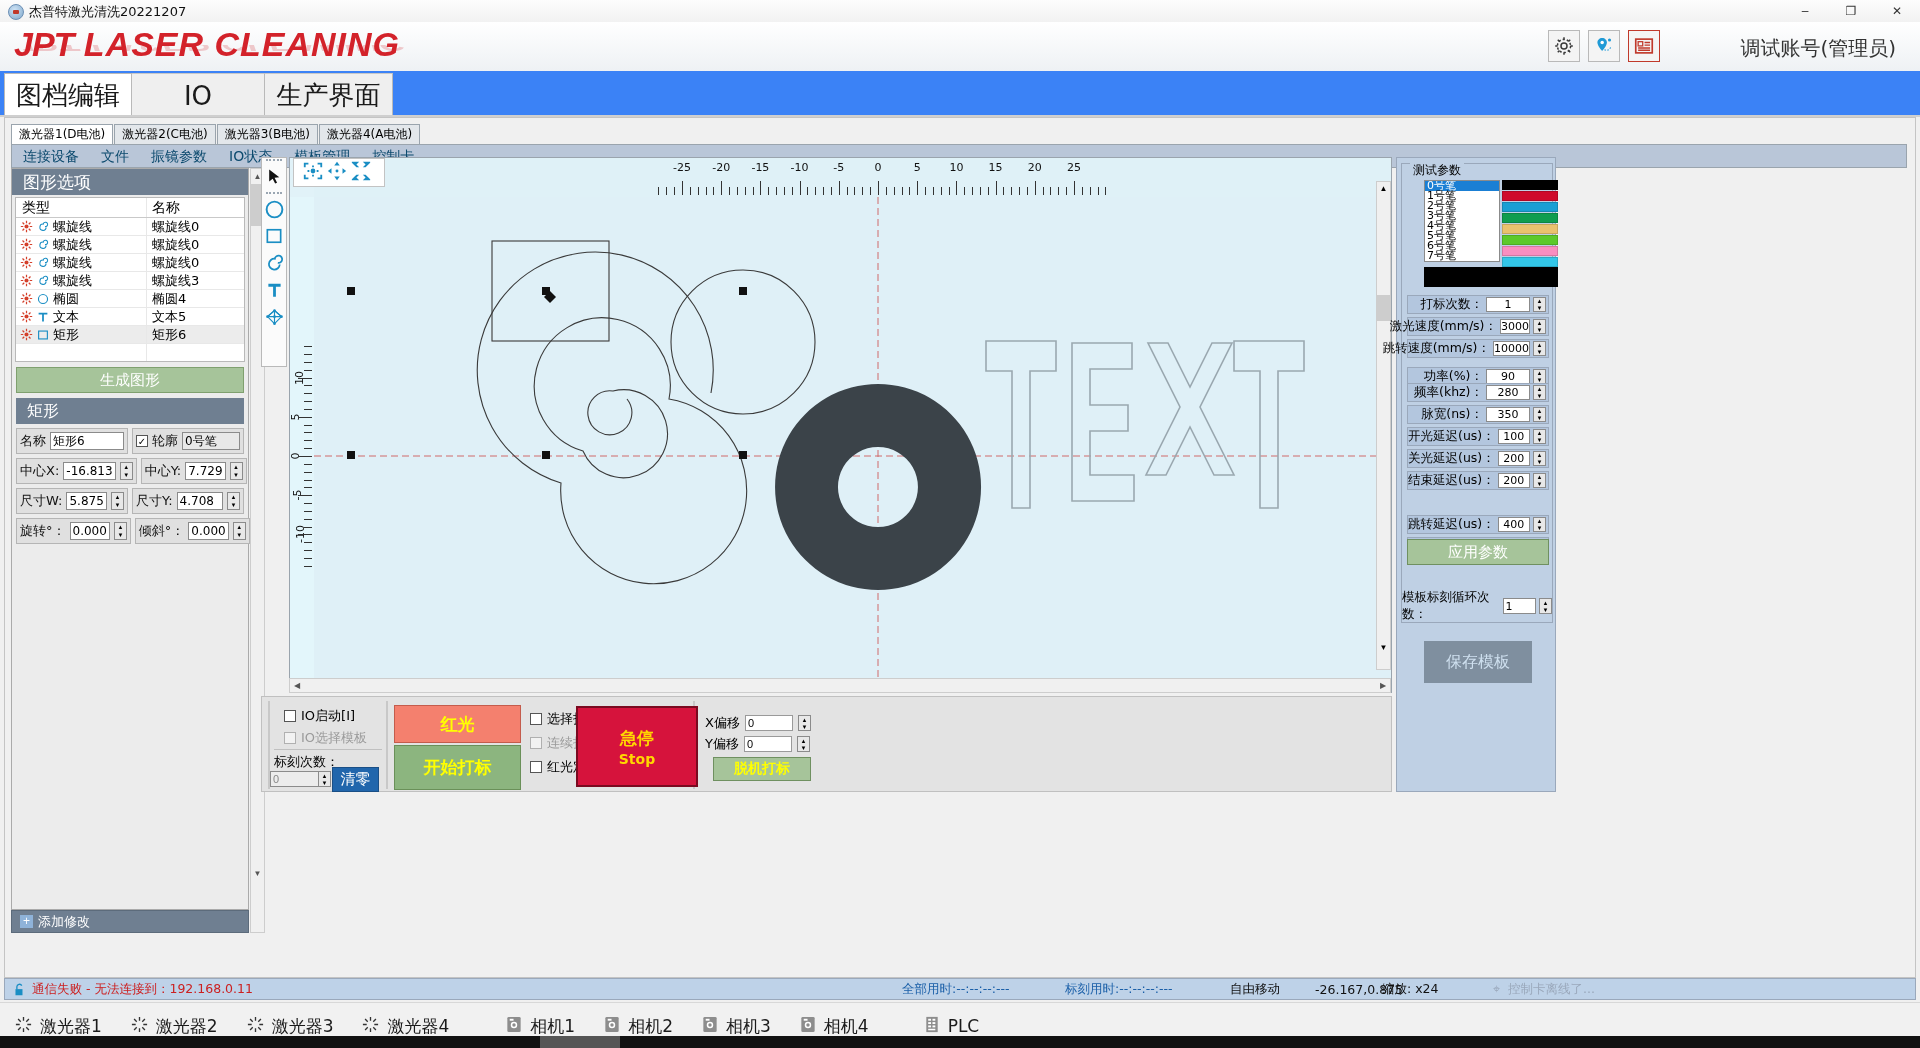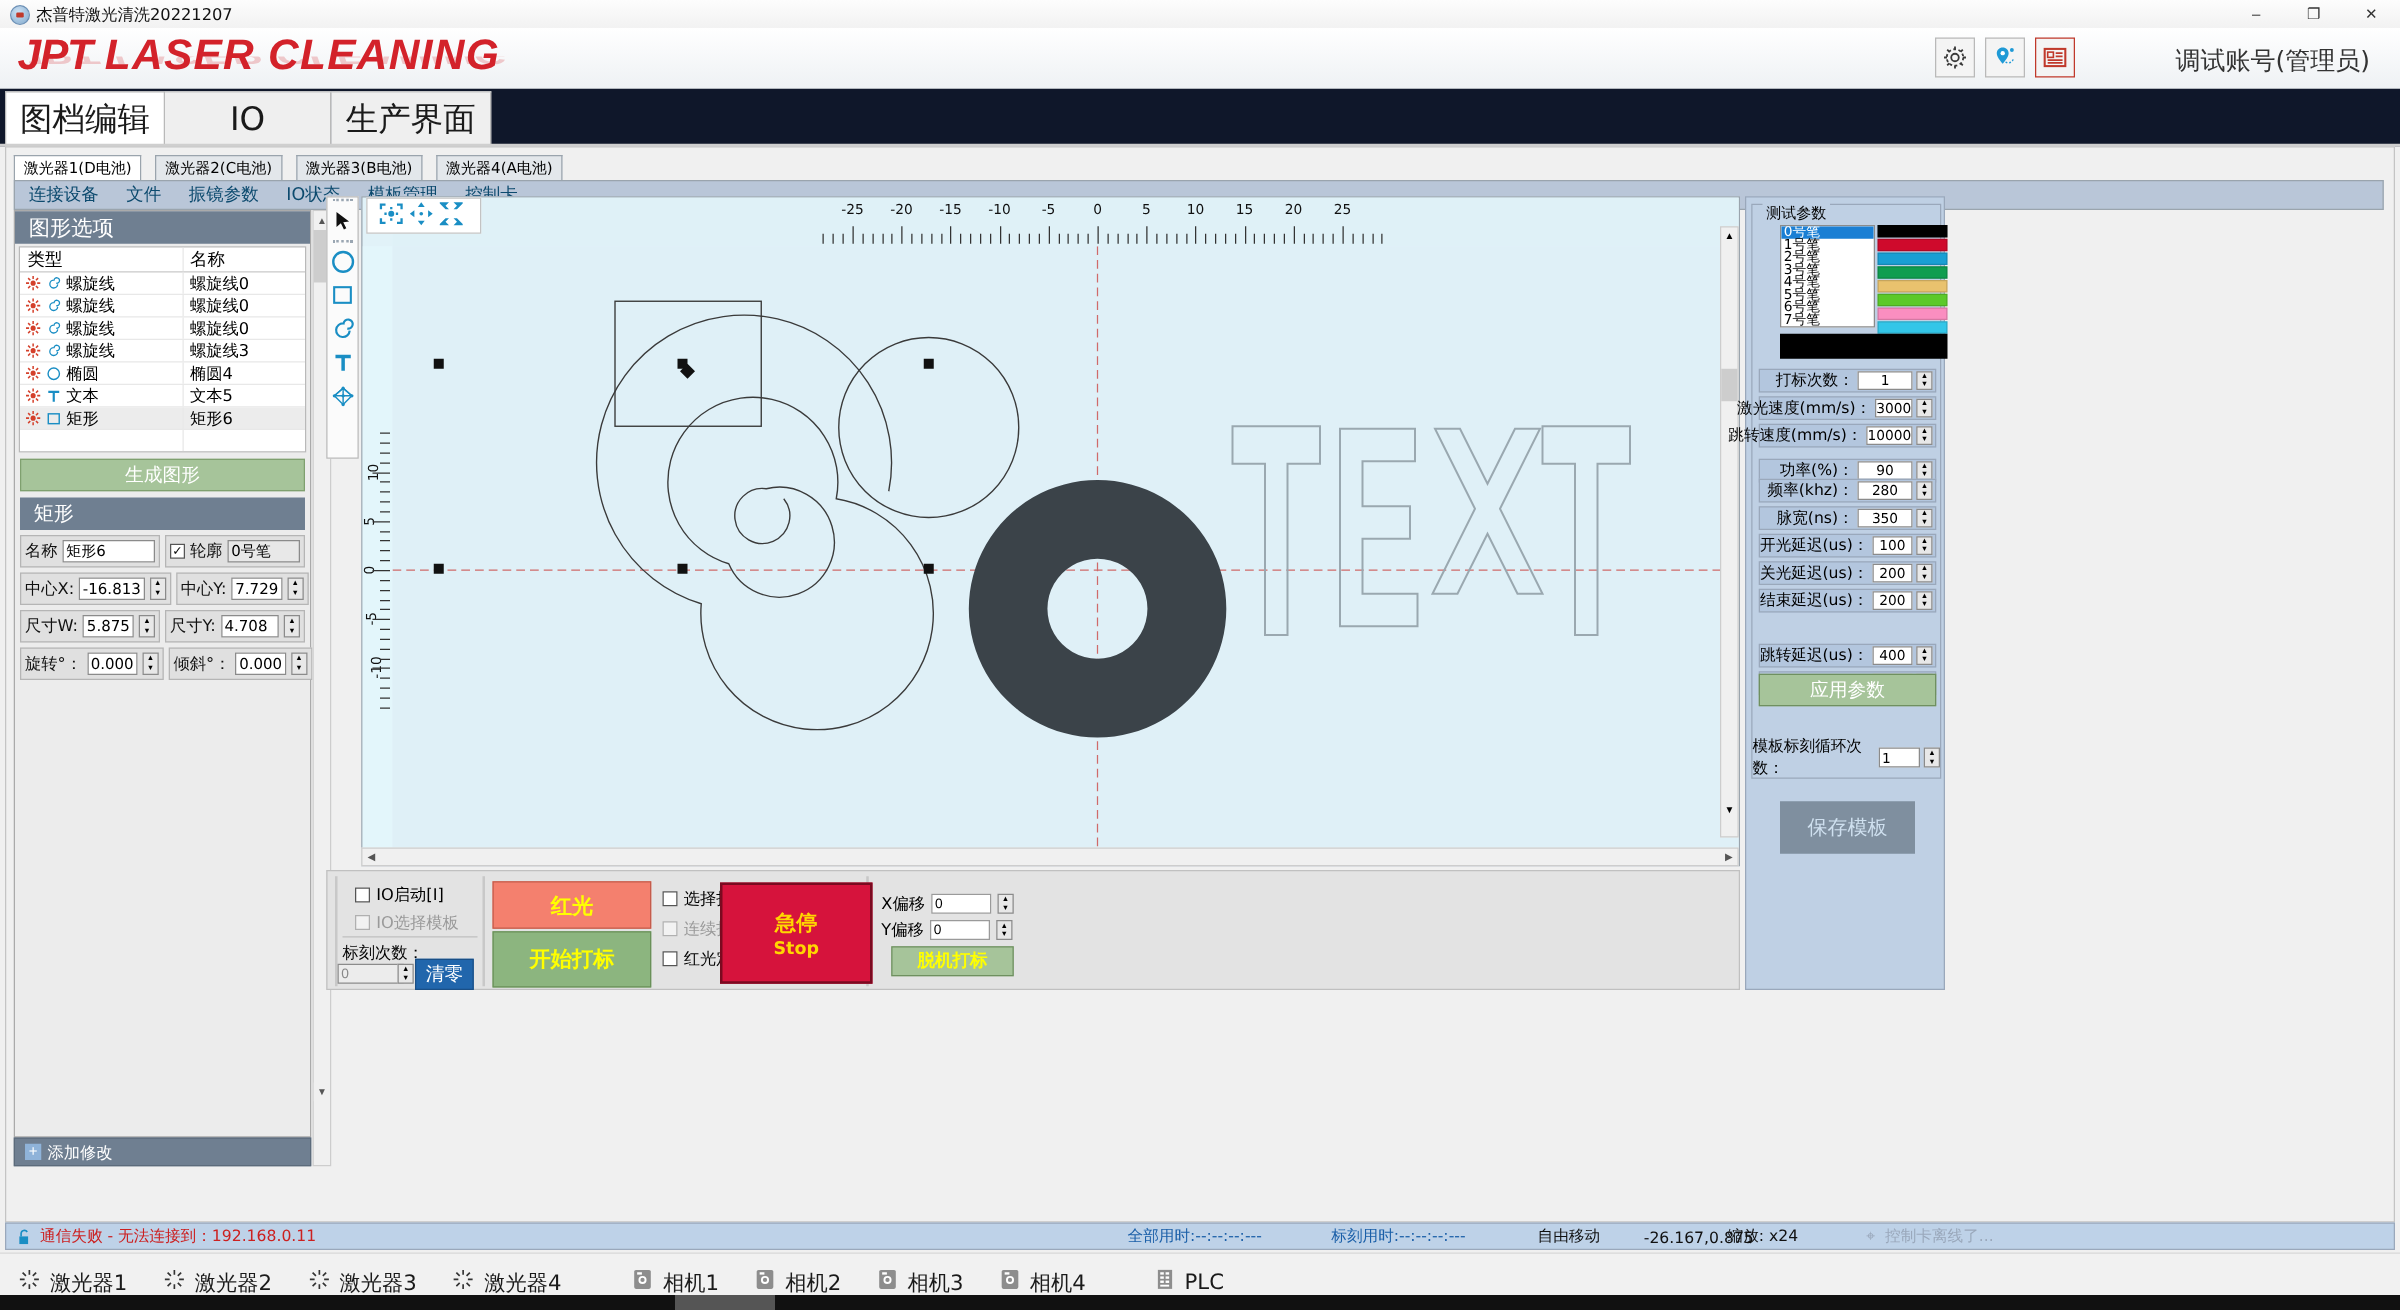--- a/index.html
+++ b/index.html
@@ -32,34 +32,34 @@
     color:#d3222a;letter-spacing:1px;opacity:.22;transform:scaleY(-.55);transform-origin:top left;
     font-family:"Liberation Sans",sans-serif;overflow:hidden;height:18px;}
   .hdr-icons{position:absolute;right:260px;top:8px;display:flex;gap:8px;}
   .hdr-ic{width:32px;height:32px;border:1px solid #b9b9b9;background:#f4f4f4;
     display:flex;align-items:center;justify-content:center;box-sizing:border-box;}
   .hdr-ic.red{border-color:#c0392b;}
   .hdr-user{position:absolute;right:24px;top:13px;font-size:20px;color:#333;
     font-family:"DejaVu Sans",sans-serif;}
 
   
-  .maintabs{position:absolute;left:0;top:71px;width:1920px;height:46px;background:#0f172a;}
+  .maintabs{position:absolute;left:0;top:71px;width:1920px;height:46px;background:#3b82f6;}
   .mtab{position:absolute;top:2px;height:44px;box-sizing:border-box;
     display:flex;align-items:center;justify-content:center;font-size:26px;color:#1a1a1a;
     font-family:"DejaVu Sans",sans-serif;border-right:1px solid #b9b9b9;}
   .mtab.sel{background:#ffffff;border-top:1px solid #b9b9b9;border-left:1px solid #b9b9b9;}
   .mtab.unsel{background:#efefef;border-top:1px solid #c8c8c8;}
   .maintabs:after{content:"";position:absolute;left:0;bottom:0;width:1920px;height:2px;background:#cfcfcf;}
 
   
   .frame{position:absolute;left:4px;top:117px;width:1912px;height:861px;
     background:#f0f0f0;border:1px solid #c4c4c4;box-sizing:border-box;}
 
   
-  .devtabs{position:absolute;left:6px;top:6px;height:36px;display:flex;gap:10px;}
+  .devtabs{position:absolute;left:6px;top:6px;height:36px;display:flex;}
   .dtab{height:20px;padding:0 7px;box-sizing:border-box;font-size:12px;
     display:flex;align-items:center;border:1px solid #9aa4ad;border-bottom:none;
     background:#e3e7eb;color:#000;font-family:"DejaVu Sans",sans-serif;margin-right:1px;}
   .dtab.sel{background:#fff;}
 
   
   .menurow{position:absolute;left:6px;top:26px;width:1896px;height:24px;
     background:#b9c6d8;border:1px solid #9aa4ad;box-sizing:border-box;display:flex;align-items:center;}
   .mi{padding:0 11px;font-size:14px;color:#0c4a6e;font-family:"DejaVu Sans",sans-serif;line-height:22px;}
 

